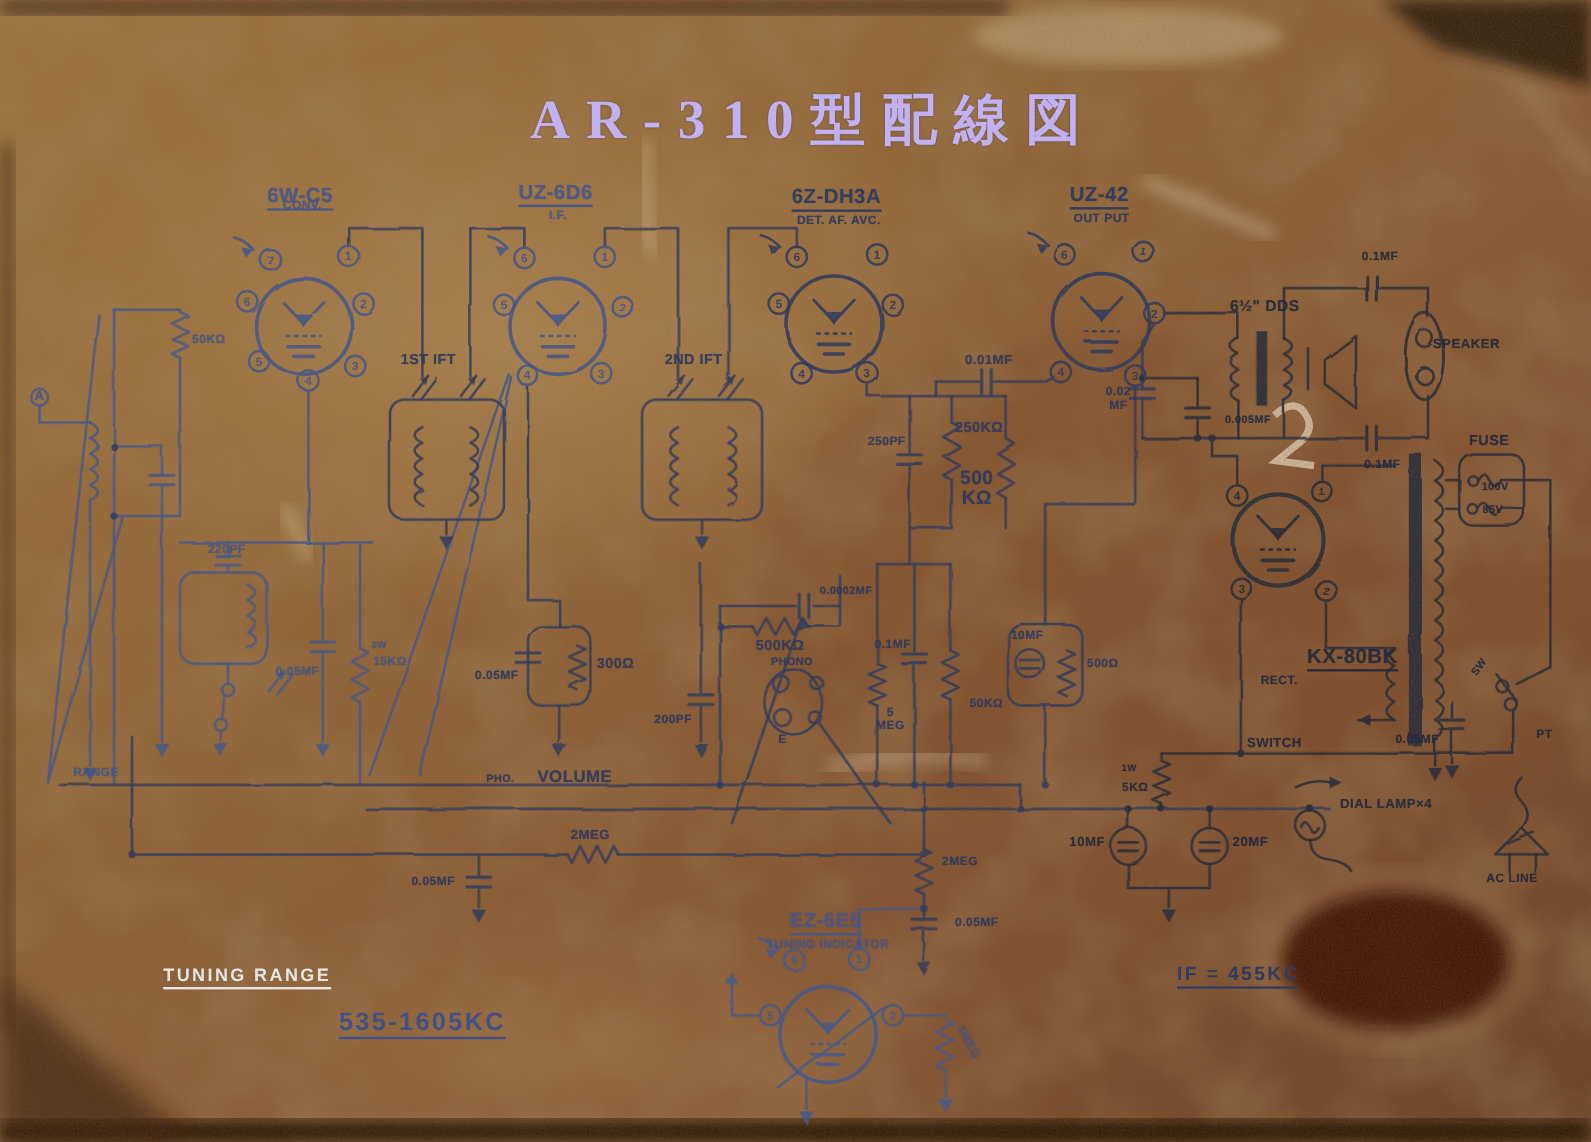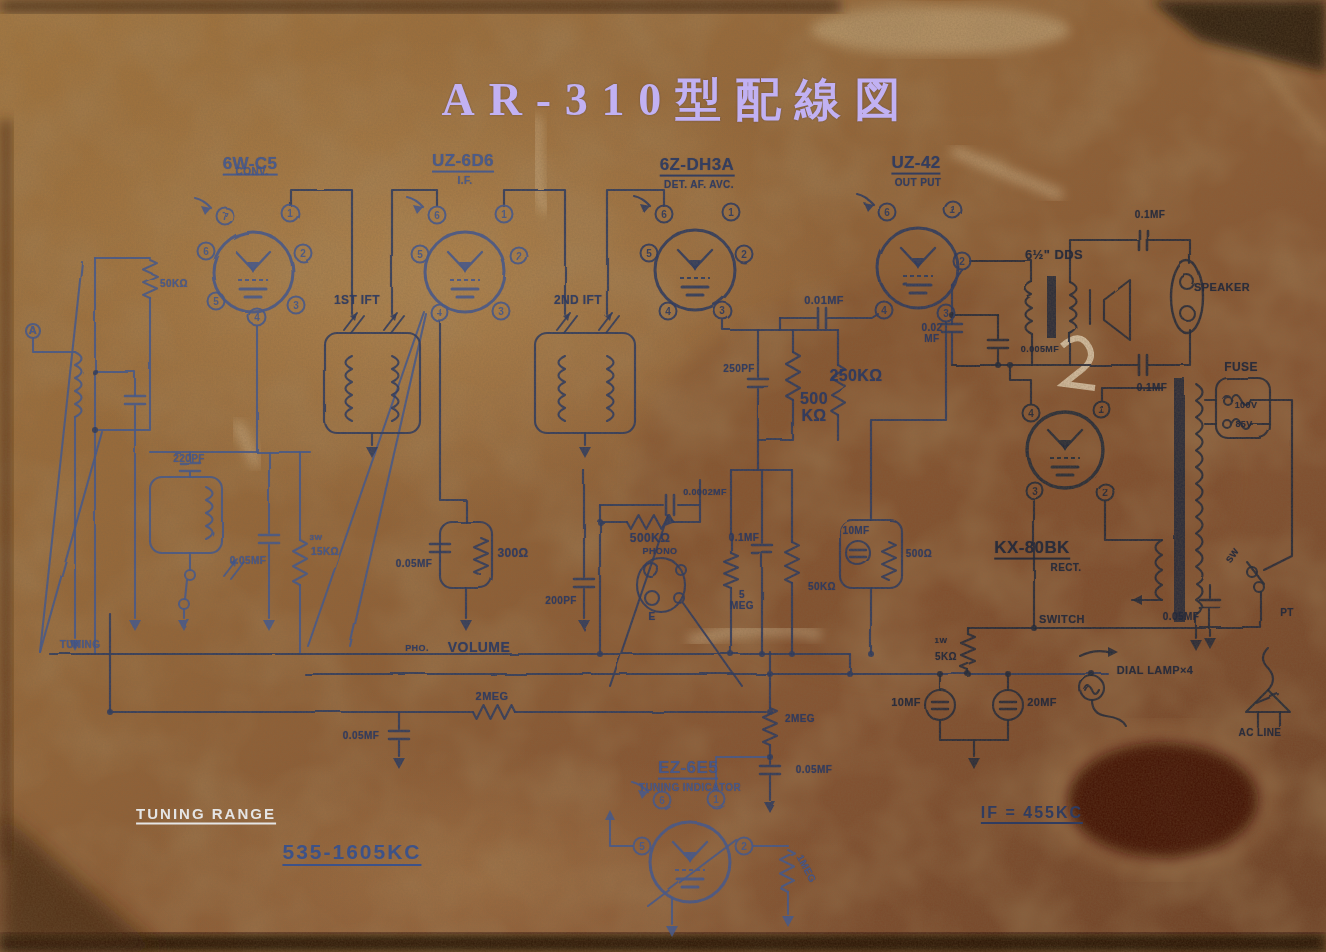--- a/index.html
+++ b/index.html
@@ -465,42 +465,42 @@
 
   <div id="labels">
       <span class="lbl c-B u" style="left: 250px; top: 165px; font-size: 17px;">6W-C5</span>
       <span class="lbl c-B" style="left: 252px; top: 172px; font-size: 10px;">CONV.</span>
       <span class="lbl c-B u" style="left: 463px; top: 162px; font-size: 17px;">UZ-6D6</span>
       <span class="lbl c-B" style="left: 465px; top: 181px; font-size: 10px;">I.F.</span>
       <span class="lbl c-N u" style="left: 697px; top: 166px; font-size: 17px;">6Z-DH3A</span>
       <span class="lbl c-N" style="left: 699px; top: 185px; font-size: 10px;">DET. AF. AVC.</span>
       <span class="lbl c-N u" style="left: 916px; top: 164px; font-size: 17px;">UZ-42</span>
       <span class="lbl c-N" style="left: 918px; top: 183px; font-size: 10px;">OUT PUT</span>
-      <span class="lbl c-D u" style="left: 1032px; top: 549px; font-size: 17px;">KX-80BK</span>
+      <span class="lbl c-D u" style="left: 1127px; top: 549px; font-size: 17px;">KX-80BK</span>
       <span class="lbl c-D" style="left: 1066px; top: 568px; font-size: 10px;">RECT.</span>
       <span class="lbl c-B u" style="left: 688px; top: 769px; font-size: 17px;">EZ-6E5</span>
       <span class="lbl c-B" style="left: 690px; top: 788px; font-size: 10px;">TUNING INDICATOR</span>
       <span class="lbl c-N" style="left: 357px; top: 300px; font-size: 12px;">1ST IFT</span>
       <span class="lbl c-N" style="left: 578px; top: 300px; font-size: 12px;">2ND IFT</span>
       <span class="lbl c-B" style="left: 33px; top: 331px; font-size: 11px;">A</span>
       <span class="lbl c-B" style="left: 174px; top: 284px; font-size: 10px;">50KΩ</span>
       <span class="lbl c-B" style="left: 189px; top: 459px; font-size: 10px;">220PF</span>
       <span class="lbl c-B" style="left: 248px; top: 561px; font-size: 10px;">0.05MF</span>
       <span class="lbl c-B" style="left: 316px; top: 538px; font-size: 8px;">3W</span>
       <span class="lbl c-B" style="left: 325px; top: 552px; font-size: 10px;">15KΩ</span>
       <span class="lbl c-N" style="left: 414px; top: 564px; font-size: 10px;">0.05MF</span>
       <span class="lbl c-N" style="left: 513px; top: 553px; font-size: 12px;">300Ω</span>
       <span class="lbl c-N" style="left: 561px; top: 601px; font-size: 10px;">200PF</span>
       <span class="lbl c-N" style="left: 650px; top: 538px; font-size: 12px;">500KΩ</span>
       <span class="lbl c-N" style="left: 660px; top: 552px; font-size: 9px;">PHONO</span>
       <span class="lbl c-N" style="left: 652px; top: 617px; font-size: 10px;">E</span>
       <span class="lbl c-N" style="left: 705px; top: 493px; font-size: 9px;">0.0002MF</span>
       <span class="lbl c-N" style="left: 739px; top: 369px; font-size: 10px;">250PF</span>
       <span class="lbl c-N" style="left: 824px; top: 301px; font-size: 11px;">0.01MF</span>
-      <span class="lbl c-N" style="left: 856px; top: 356px; font-size: 16px; margin-top: 20px;">250KΩ</span>
+      <span class="lbl c-N" style="left: 816px; top: 356px; font-size: 12px;">250KΩ</span>
       <span class="lbl c-N" style="left: 814px; top: 408px; font-size: 16px;">500
 KΩ</span>
       <span class="lbl c-N" style="left: 932px; top: 333px; font-size: 10px;">0.02
 MF</span>
       <span class="lbl c-N" style="left: 744px; top: 538px; font-size: 10px;">0.1MF</span>
       <span class="lbl c-N" style="left: 742px; top: 600px; font-size: 10px;">5
 MEG</span>
       <span class="lbl c-N" style="left: 822px; top: 587px; font-size: 10px;">50KΩ</span>
       <span class="lbl c-N" style="left: 856px; top: 531px; font-size: 10px;">10MF</span>
       <span class="lbl c-N" style="left: 919px; top: 554px; font-size: 10px;">500Ω</span>
@@ -515,21 +515,21 @@
       <span class="lbl c-D" style="left: 1233px; top: 556px; font-size: 9px; transform: translate(-50%, -50%) rotate(-55deg);">SW</span>
       <span class="lbl c-D" style="left: 1287px; top: 613px; font-size: 10px;">PT</span>
       <span class="lbl c-D" style="left: 1062px; top: 620px; font-size: 11px;">SWITCH</span>
       <span class="lbl c-D" style="left: 1181px; top: 617px; font-size: 10px;">0.05MF</span>
       <span class="lbl c-D" style="left: 941px; top: 641px; font-size: 8px;">1W</span>
       <span class="lbl c-D" style="left: 946px; top: 657px; font-size: 10px;">5KΩ</span>
       <span class="lbl c-D" style="left: 906px; top: 703px; font-size: 11px;">10MF</span>
       <span class="lbl c-D" style="left: 1042px; top: 703px; font-size: 11px;">20MF</span>
       <span class="lbl c-D" style="left: 1155px; top: 671px; font-size: 11px;">DIAL LAMP×4</span>
       <span class="lbl c-D" style="left: 1260px; top: 733px; font-size: 10px;">AC LINE</span>
-      <span class="lbl c-B" style="left: 80px; top: 645px; font-size: 10px;">TUNING</span>
+      <span class="lbl c-B" style="left: 80px; top: 645px; font-size: 10px;">RANGE</span>
       <span class="lbl c-N" style="left: 417px; top: 649px; font-size: 9px;">PHO.</span>
       <span class="lbl c-N" style="left: 479px; top: 647px; font-size: 14px;">VOLUME</span>
       <span class="lbl c-N" style="left: 492px; top: 697px; font-size: 11px;">2MEG</span>
       <span class="lbl c-N" style="left: 361px; top: 736px; font-size: 10px;">0.05MF</span>
       <span class="lbl c-N" style="left: 800px; top: 719px; font-size: 10px;">2MEG</span>
       <span class="lbl c-N" style="left: 814px; top: 770px; font-size: 10px;">0.05MF</span>
       <span class="lbl c-B" style="left: 806px; top: 869px; font-size: 10px; transform: translate(-50%, -50%) rotate(62deg);">1MEG</span>
     </div>
 
   <div class="title">AR-310型配線図</div>

